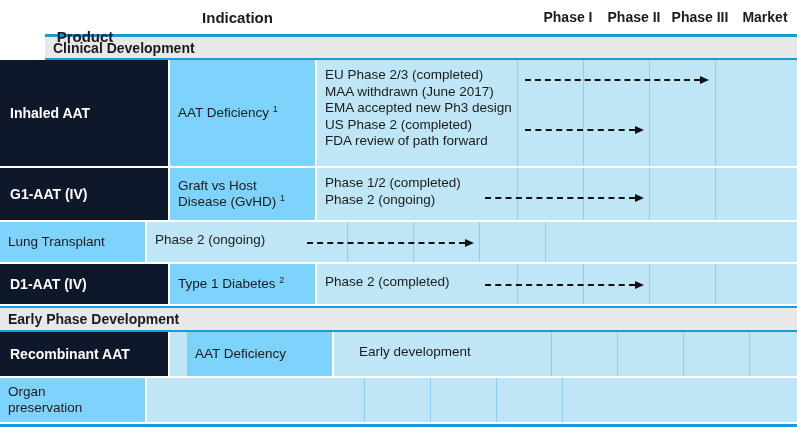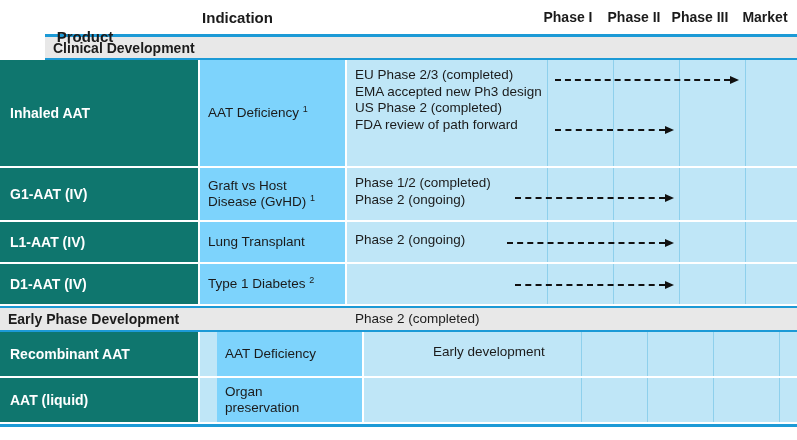--- a/index.html
+++ b/index.html
@@ -46,22 +46,22 @@
   }
   .section-bar.first{border-top:3px solid #1c9ad6;margin-left:45px;}
 
   
   .row{
     display:flex;
     border-bottom:2px solid #ffffff;
     background:#bfe6f7;
   }
   .cell-product{
-    width:200px;
-    background:#0f766e;
+    width:170px;
+    background:#0f172a;
     color:#ffffff;
     font-weight:bold;
     font-size:14px;
     display:flex;
     align-items:center;
     padding-left:10px;
     box-sizing:border-box;
     border-right:2px solid #ffffff;
   }
   .cell-indication{
@@ -157,20 +157,21 @@
       <div class="gridlines">
         <span class="g1"></span>
           <span class="g2"></span>
           <span class="g3"></span>
           <span class="g4"></span>
       </div>
       <div class="arrow" style="left:208px;top:19px;width:175px;"></div>
       <div class="arrow" style="left:208px;top:69px;width:110px;"></div>
       <div class="labels">
         <div>EU Phase 2/3 (completed)</div>
+        <div>MAA withdrawn (June 2017)</div>
         <div>EMA accepted new Ph3 design</div>
         <div>US Phase 2 (completed)</div>
         <div>FDA review of path forward</div>
       </div>
     </div>
   </div>
 
   <div class="row row-med">
     <div class="cell-product">G1-AAT (IV)</div>
     <div class="cell-indication">
@@ -188,21 +189,20 @@
       </div>
       <div class="arrow" style="left:168px;top:29px;width:150px;"></div>
       <div class="labels">
         <div>Phase 1/2 (completed)</div>
         <div>Phase 2 (ongoing)</div>
       </div>
     </div>
   </div>
 
   <div class="row row-small">
-    <div class="cell-product">L1-AAT (IV)</div>
     <div class="cell-indication">
       <div class="lines"><span>Lung Transplant</span></div>
     </div>
     <div class="cell-chart">
       <div class="gridlines">
         <span class="g1"></span>
           <span class="g2"></span>
           <span class="g3"></span>
           <span class="g4"></span>
       </div>
@@ -219,48 +219,47 @@
       <div class="lines"><span>Type 1 Diabetes </span><sup>2</sup></div>
     </div>
     <div class="cell-chart">
       <div class="gridlines">
         <span class="g1"></span>
           <span class="g2"></span>
           <span class="g3"></span>
           <span class="g4"></span>
       </div>
       <div class="arrow" style="left:168px;top:20px;width:150px;"></div>
-      <div class="labels" style="padding-top:20px;margin-top:27px;">
+      <div class="labels" style="padding-top:10px;">
         <div>Phase 2 (completed)</div>
       </div>
     </div>
   </div>
 
   <div class="section-bar">Early Phase Development</div>
 
   <div class="row row-es">
     <div class="cell-product">Recombinant AAT</div>
     <div class="cell-indication">
       <div class="lines"><span>AAT Deficiency</span></div>
     </div>
     <div class="cell-chart">
       <div class="gridlines">
         <span class="g1"></span>
           <span class="g2"></span>
           <span class="g3"></span>
           <span class="g4"></span>
       </div>
-      <div class="labels" style="padding-top:12px;margin-left:44px;">
+      <div class="labels" style="padding-top:12px;">
         <div>Early development</div>
       </div>
     </div>
   </div>
 
   <div class="row row-es">
-    <div class="cell-product">AAT (liquid)</div>
     <div class="cell-indication">
       <div class="lines">
         <div>Organ</div>
         <div>preservation</div>
       </div>
     </div>
     <div class="cell-chart">
       <div class="gridlines">
         <span class="g1"></span>
           <span class="g2"></span>

